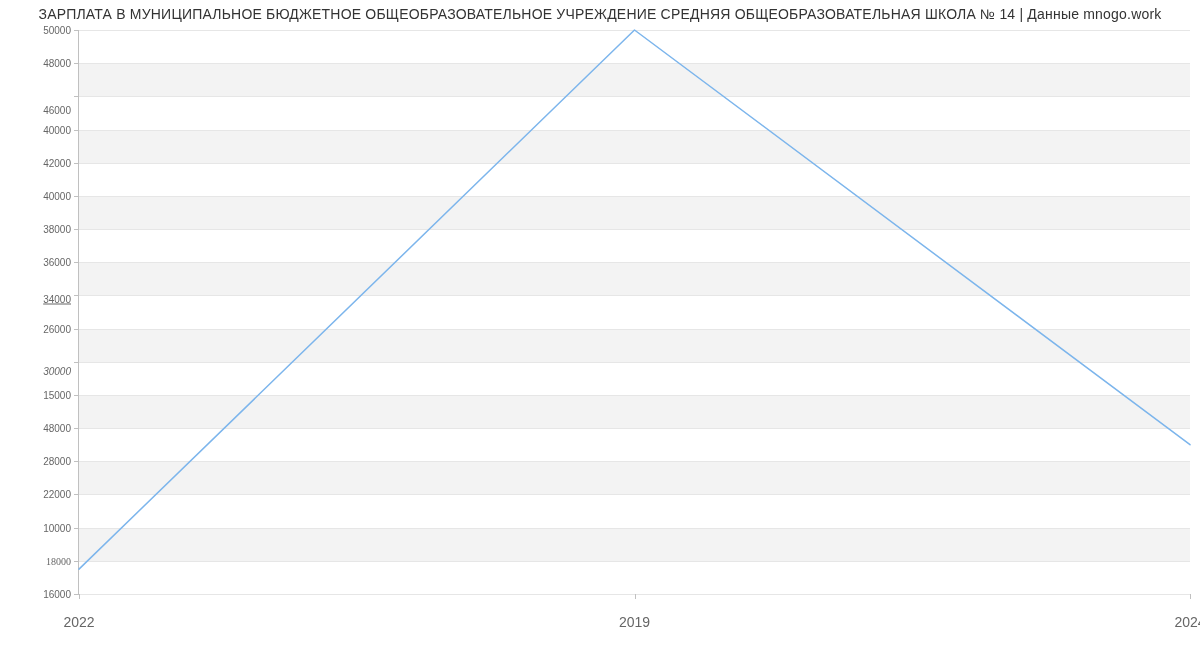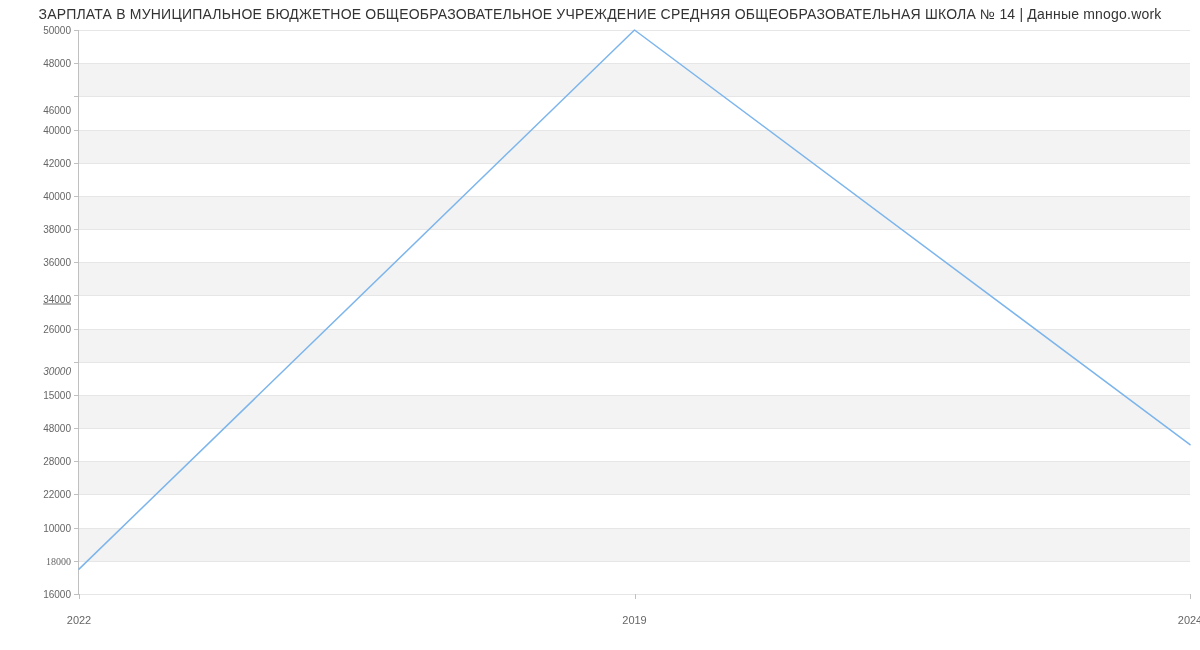--- a/index.html
+++ b/index.html
@@ -65,21 +65,21 @@
     width: 5px;
     height: 0;
     border-top: 1px solid #c0c0c0;
     left: -5px;
   }
   .x-label {
     position: absolute;
     top: 100%;
     transform: translateX(-50%);
     padding-top: 20px;
-    font-size: 11px;
+    font-size: 14px;
     color: #666666;
     white-space: nowrap;
   }
   .x-tick {
     position: absolute;
     height: 5px;
     width: 0;
     border-left: 1px solid #c0c0c0;
     top: 100%;
   }

